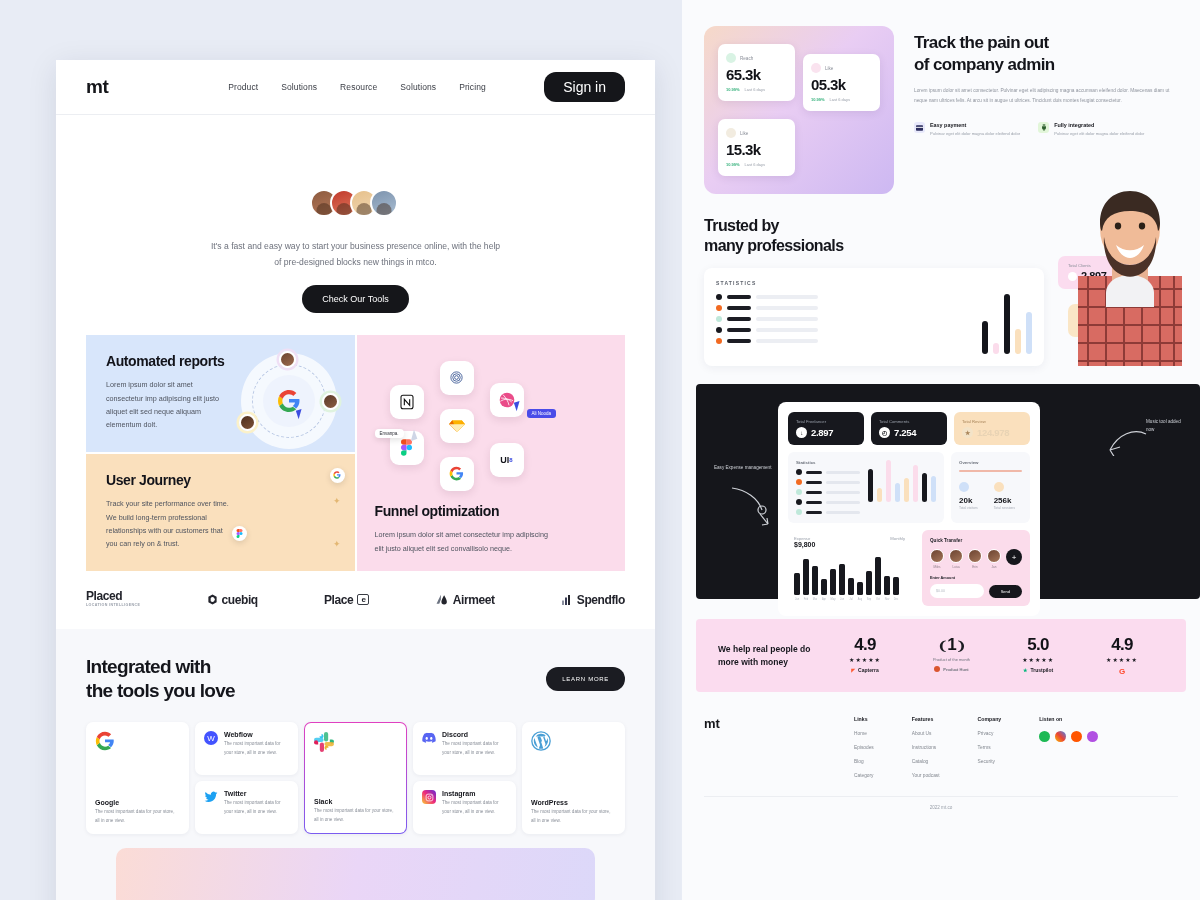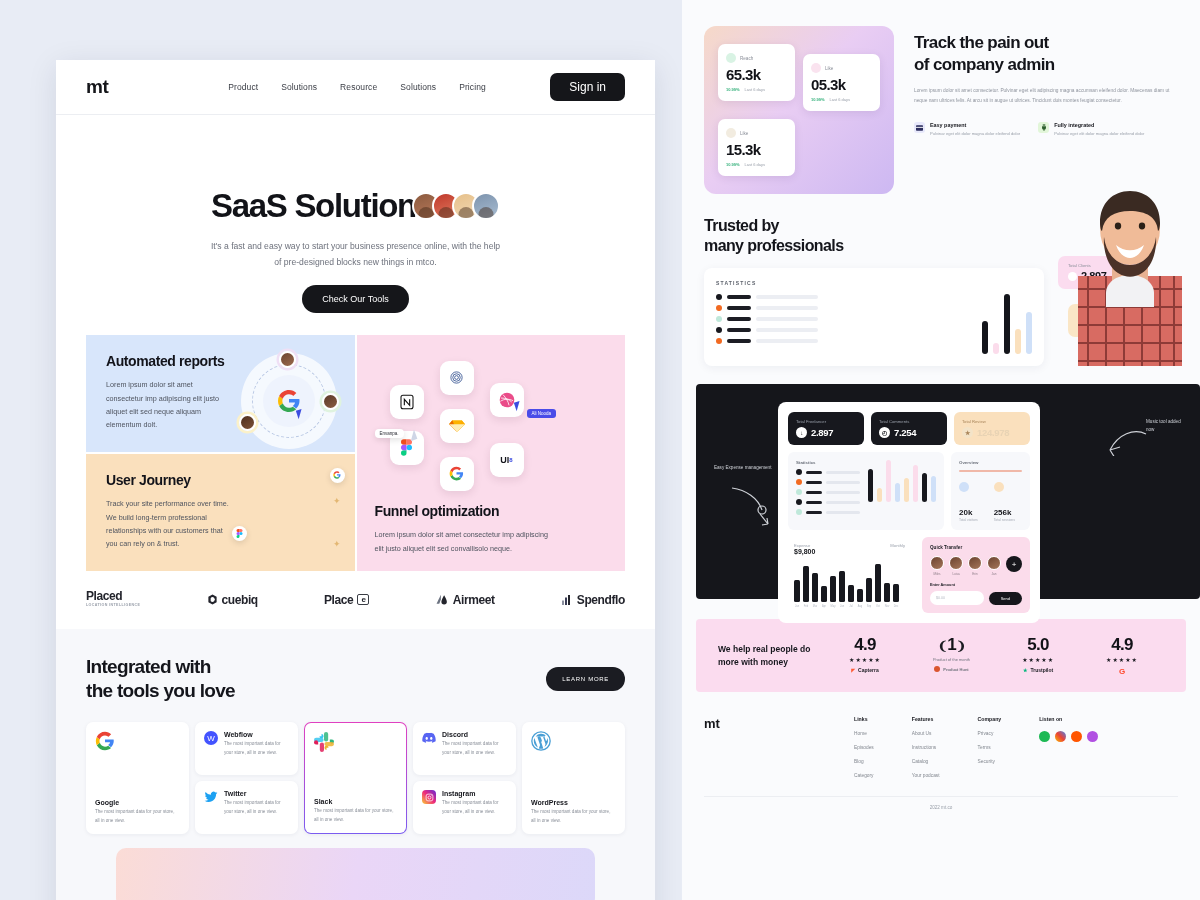--- a/index.html
+++ b/index.html
@@ -20,21 +20,21 @@
     overflow: hidden;
     box-shadow: 0 6px 28px rgba(20,30,60,.10);
   }
   
   .nav { height: 55px; display: flex; align-items: center; padding: 0 30px; border-bottom: 1px solid #eceef2; }
   .logo { font-weight: 700; font-size: 19px; letter-spacing: -.5px; color: #15161a; }
   .nav-links { display: flex; gap: 23px; margin-left: 120px; }
   .nav-links span { font-size: 8.5px; color: #3a3d45; letter-spacing: .1px; }
   .signin {
     margin-left: auto; background: #15161a; color: #fff;
-    font-size: 12px; padding: 7px 19px; border-radius: 7px; border: none; cursor: pointer;
+    font-size: 14px; padding: 7px 19px; border-radius: 12px; border: none; cursor: pointer;
   }
   
   .hero { text-align: center; padding: 36px 20px 0; }
   .hero h1 { font-size: 33px; line-height: 1.12; letter-spacing: -1.3px; color: #121318; font-weight: 700; }
   .hero h1 .l2 { display: inline-flex; align-items: center; justify-content: center; gap: 0; }
   .avatars { display: inline-flex; margin-left: 4px; vertical-align: middle; }
   .avatars .av {
     width: 28px; height: 28px; border-radius: 50%; border: 2.5px solid #fff; margin-left: -8px;
     background: #d9c2ae; position: relative; overflow: hidden;
   }
@@ -174,21 +174,21 @@
   .dash-mid { display:grid; grid-template-columns: 1.75fr 1fr; gap:7px; margin-top:7px; }
   .mid-card { background:#f7f8fb; border-radius:6px; padding:8px; }
   .mid-title { font-size:4.4px; color:#6d727c; font-weight:700; }
   .mrow { display:flex; align-items:center; gap:4px; margin-top:4px; }
   .mbar-d { width:16px;height:3px;border-radius:2px;background:#1c1d24; }
   .mbar-l { width:34px;height:3px;border-radius:2px;background:#e4e7ee; }
   .mchart { display:flex; align-items:flex-end; gap:4px; height:42px; }
   .mchart i { width:5px; border-radius:3px; display:block; }
   .kpi-row { display:flex; gap:16px; margin-top:10px; }
   .kpi .ki { width:10px;height:10px;border-radius:50%; }
-  .kpi .kv { font-size:8px; font-weight:700; color:#16171d; margin-top:16px; }
+  .kpi .kv { font-size:8px; font-weight:700; color:#16171d; margin-top:4px; }
   .kpi .kc { font-size:3.4px; color:#a7acb6; margin-top:1px; }
   .dash-bot { display:grid; grid-template-columns: 1.6fr 1fr; gap:7px; margin-top:7px; }
   .exp-card { background:#fff; border-radius:6px; padding:6px 2px 4px 6px; }
   .exp-head { display:flex; justify-content:space-between; padding-right:8px; }
   .exp-l { font-size:4.2px; color:#9aa0ab; }
   .exp-v { font-size:7px; font-weight:700; color:#14151a; }
   .exp-chart { display:flex; align-items:flex-end; gap:3px; height:42px; margin-top:5px; }
   .exp-chart i { width:6px; background:#17181e; border-radius:1.5px; display:block; }
   .exp-x { display:flex; gap:3px; margin-top:3px; }
   .exp-x span { width:6px; font-size:2.6px; color:#b3b8c2; text-align:center; }
@@ -238,21 +238,20 @@
         <span>Solutions</span>
         <span>Pricing</span>
       </div>
       <button class="signin">Sign in</button>
     </div>
 
     <div class="hero">
       <h1>
         <br>
         <span class="l2">
-          <span>SaaS Solution</span>
           <span class="avatars">
             <span class="av"></span>
             <span class="av"></span>
             <span class="av"></span>
             <span class="av"></span>
           </span>
         </span>
       </h1>
       <p>It's a fast and easy way to start your business presence online, with the help of pre-designed blocks new things in mtco.</p>
       <button class="cta">Check Our Tools</button>

